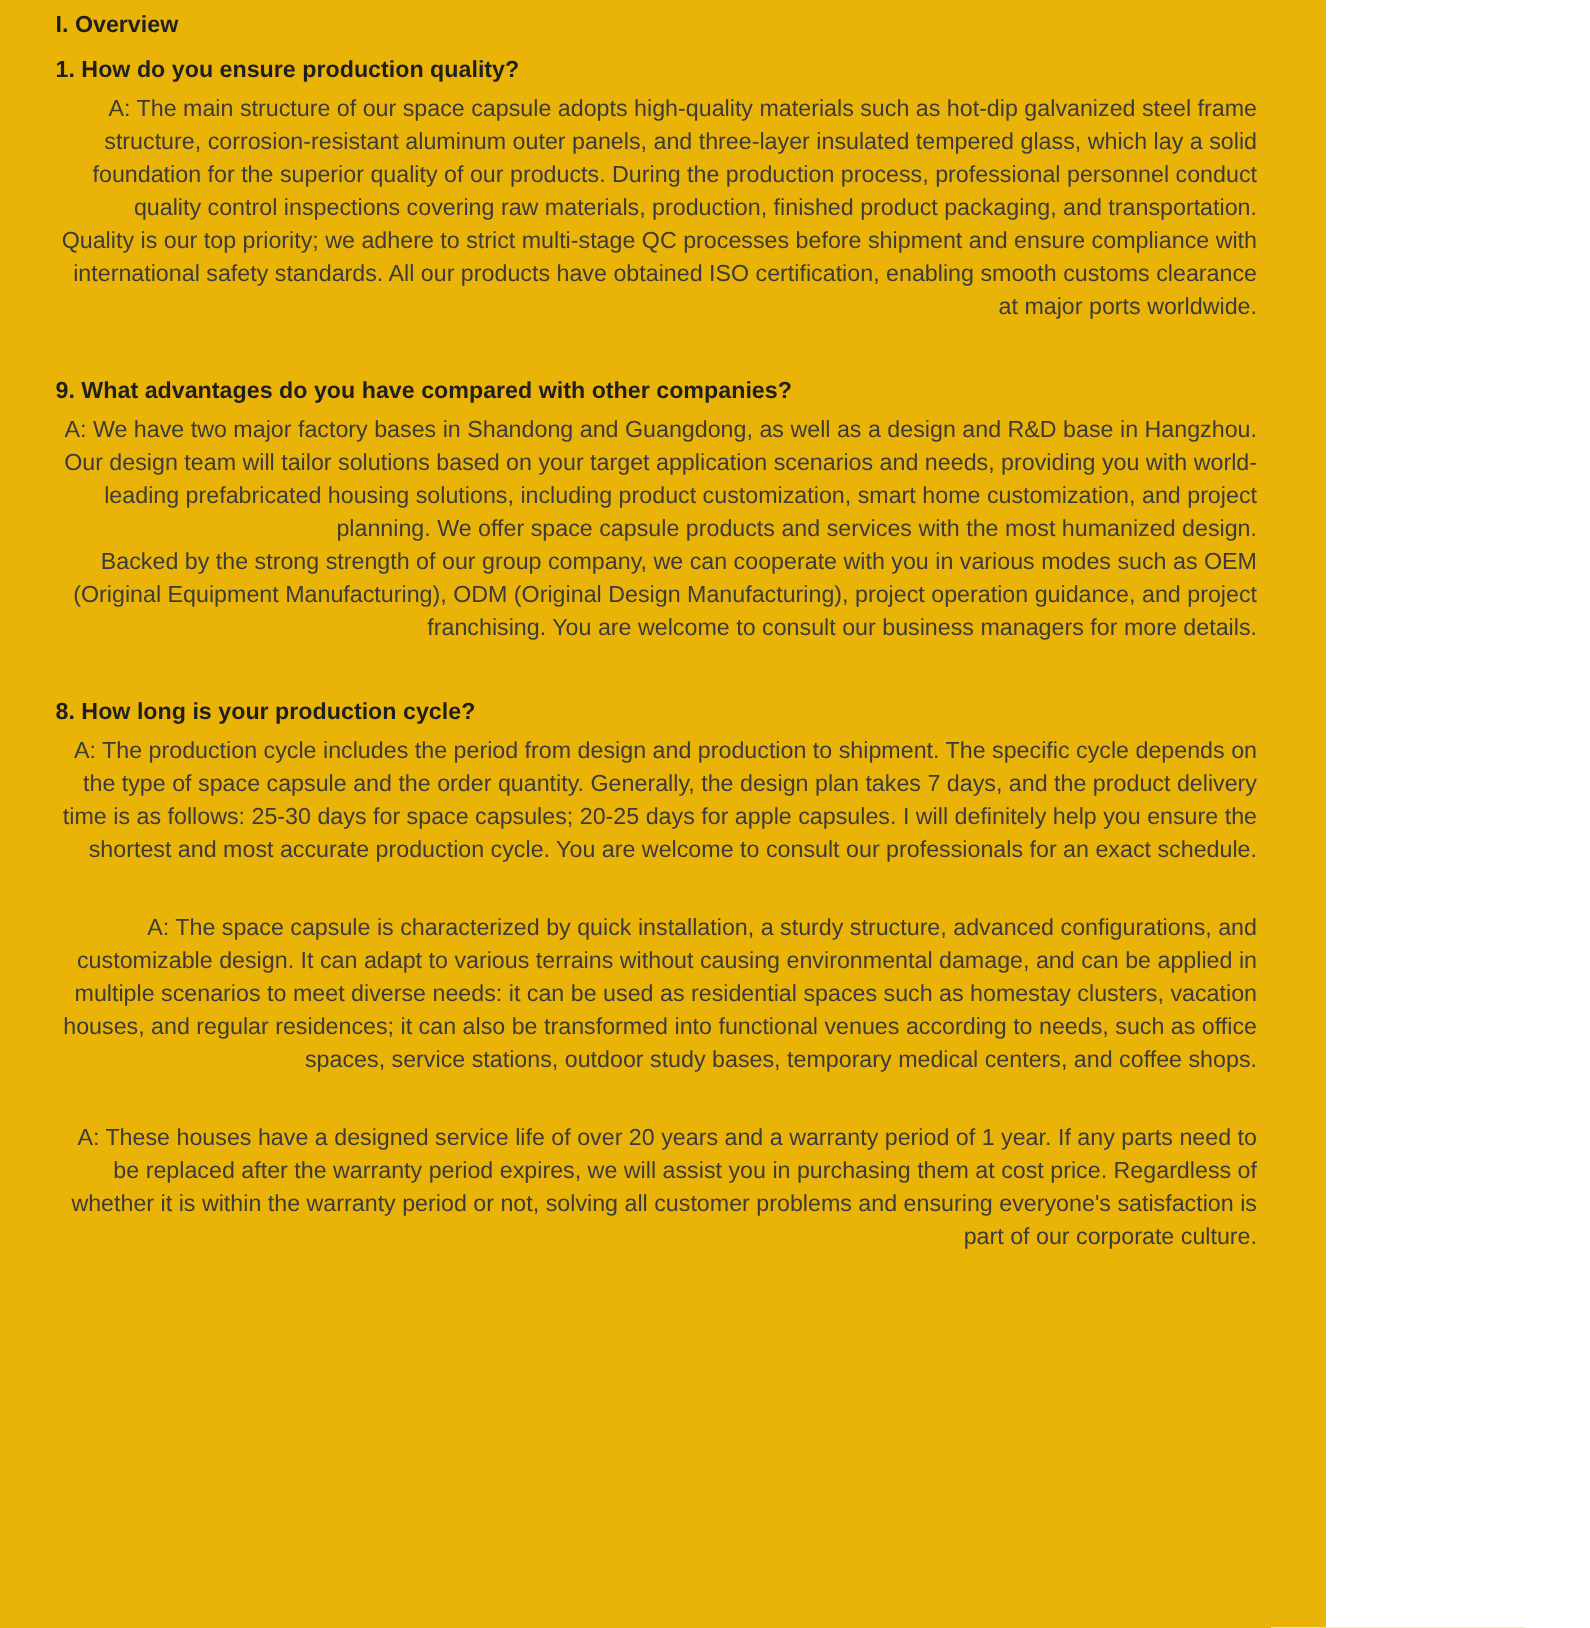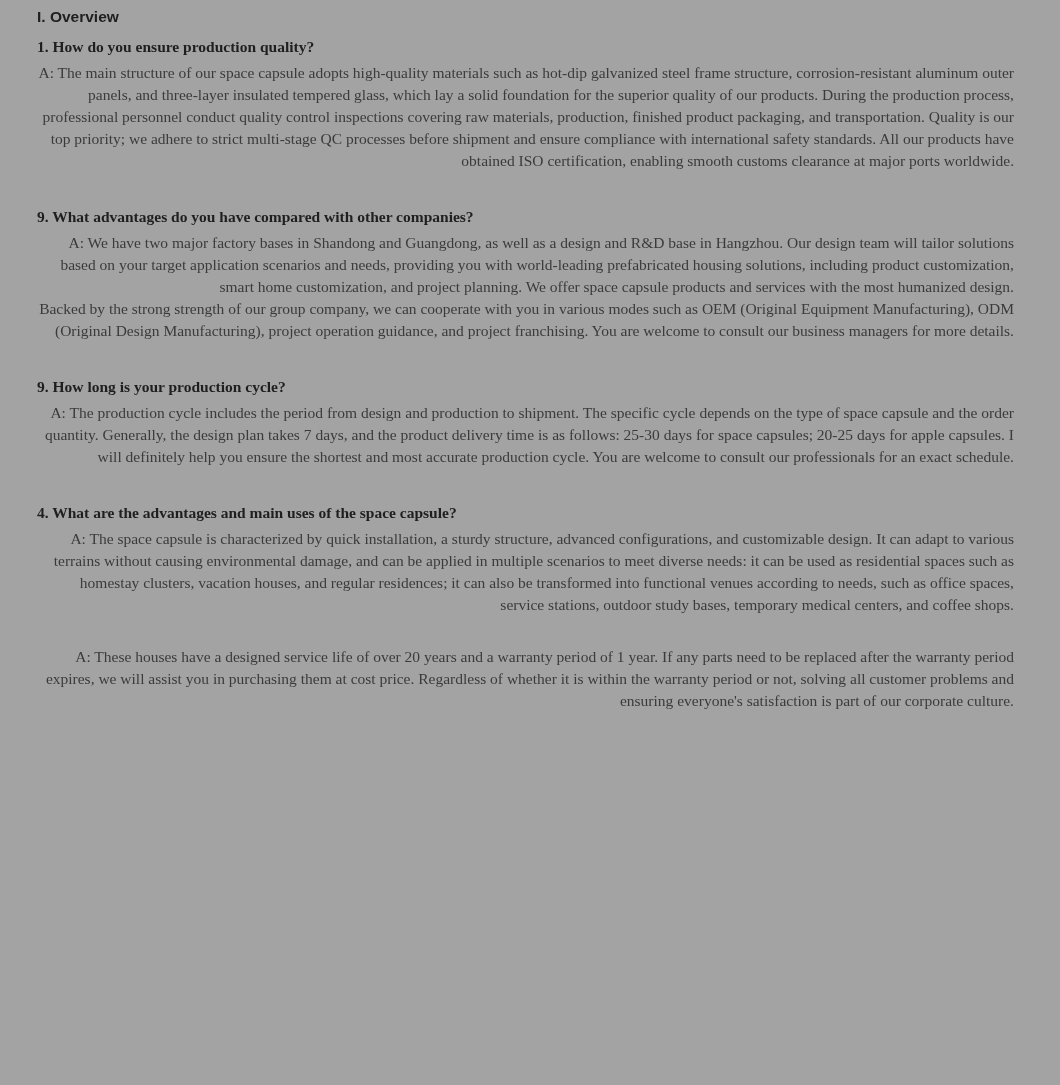--- a/index.html
+++ b/index.html
@@ -2,39 +2,38 @@
 <html lang="en"><head>
   <meta charset="utf-8">
   <style>
     html, body {
       margin: 0;
       padding: 0;
       background: #ffffff;
     }
     .page {
       box-sizing: border-box;
-      width: 1060px;
+      width: 884px;
       min-height: 1085px;
       padding: 2px 46px 18px 37px;
       font-family: "Liberation Sans", "DejaVu Sans", sans-serif;
       font-size: 15.5px;
       line-height: 30px;
       color: #3b3b3b;
-      background: #a3a3a3;
+      background: #eab308;
     }
     .doc-title {
       font-size: 15.5px;
       font-weight: bold;
       color: #1f1f1f;
       margin: 0;
       line-height: 30px;
     }
     .faq-section {
       margin: 0;
-      font-family: Liberation Serif, serif;
     }
     .faq-section.spaced {
       margin-top: 30px;
     }
     .question {
       font-size: 15.5px;
       font-weight: bold;
       color: #1f1f1f;
       margin: 0;
       line-height: 30px;
@@ -57,26 +56,25 @@
     <p class="answer">A: The main structure of our space capsule adopts high-quality materials such as hot-dip galvanized steel frame structure, corrosion-resistant aluminum outer panels, and three-layer insulated tempered glass, which lay a solid foundation for the superior quality of our products. During the production process, professional personnel conduct quality control inspections covering raw materials, production, finished product packaging, and transportation. Quality is our top priority; we adhere to strict multi-stage QC processes before shipment and ensure compliance with international safety standards. All our products have obtained ISO certification, enabling smooth customs clearance at major ports worldwide.</p>
   </section>
 
   <section class="faq-section spaced">
     <h2 class="question">9. What advantages do you have compared with other companies?</h2>
     <p class="answer">A: We have two major factory bases in Shandong and Guangdong, as well as a design and R&amp;D base in Hangzhou. Our design team will tailor solutions based on your target application scenarios and needs, providing you with world-leading prefabricated housing solutions, including product customization, smart home customization, and project planning. We offer space capsule products and services with the most humanized design.</p>
     <p class="answer">Backed by the strong strength of our group company, we can cooperate with you in various modes such as OEM (Original Equipment Manufacturing), ODM (Original Design Manufacturing), project operation guidance, and project franchising. You are welcome to consult our business managers for more details.</p>
   </section>
 
   <section class="faq-section spaced">
-    <h2 class="question">9. How long is your production cycle?</h2>
+    <h2 class="question">8. How long is your production cycle?</h2>
     <p class="answer">A: The production cycle includes the period from design and production to shipment. The specific cycle depends on the type of space capsule and the order quantity. Generally, the design plan takes 7 days, and the product delivery time is as follows: 25-30 days for space capsules; 20-25 days for apple capsules. I will definitely help you ensure the shortest and most accurate production cycle. You are welcome to consult our professionals for an exact schedule.</p>
   </section>
 
   <section class="faq-section spaced">
-    <h2 class="question">4. What are the advantages and main uses of the space capsule?</h2>
     <p class="answer">A: The space capsule is characterized by quick installation, a sturdy structure, advanced configurations, and customizable design. It can adapt to various terrains without causing environmental damage, and can be applied in multiple scenarios to meet diverse needs: it can be used as residential spaces such as homestay clusters, vacation houses, and regular residences; it can also be transformed into functional venues according to needs, such as office spaces, service stations, outdoor study bases, temporary medical centers, and coffee shops.</p>
   </section>
 
   <section class="faq-section spaced">
     <p class="answer">A: These houses have a designed service life of over 20 years and a warranty period of 1 year. If any parts need to be replaced after the warranty period expires, we will assist you in purchasing them at cost price. Regardless of whether it is within the warranty period or not, solving all customer problems and ensuring everyone's satisfaction is part of our corporate culture.</p>
   </section>
 
 </div>
 
 </body></html>

